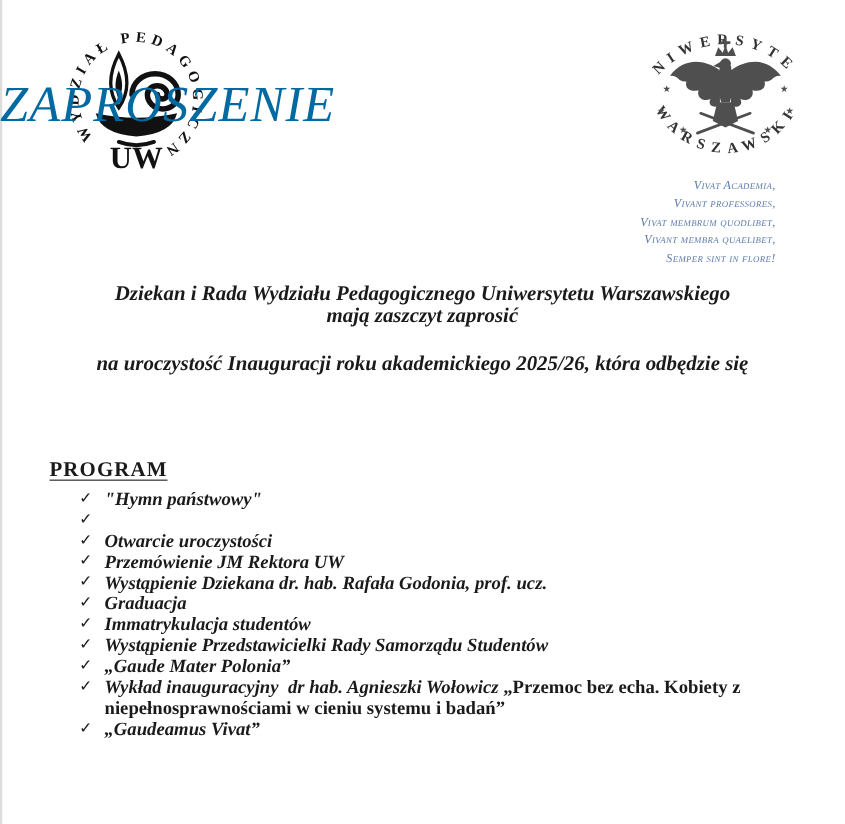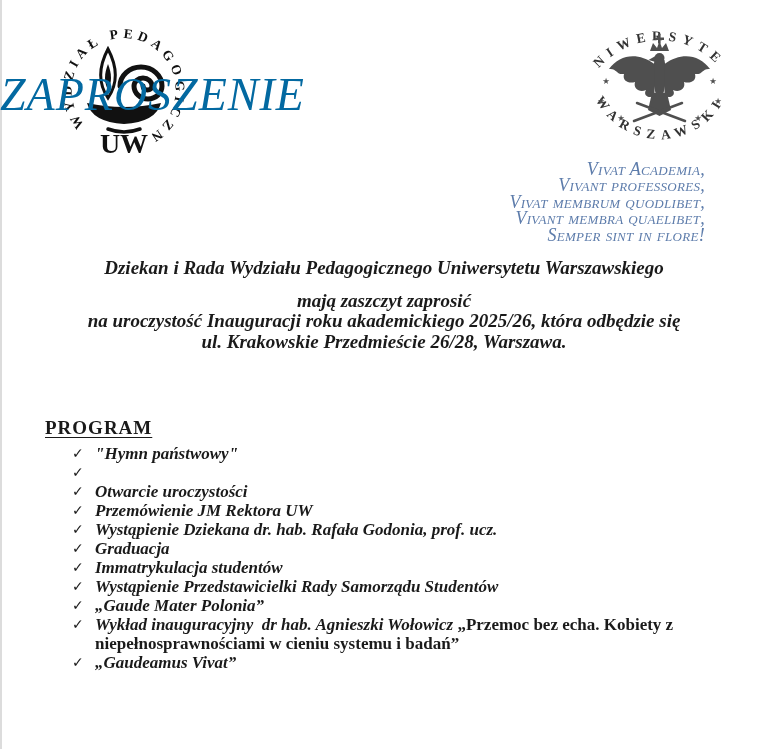--- a/index.html
+++ b/index.html
@@ -23,35 +23,35 @@
     font-style:italic; font-weight:normal;
     letter-spacing:1px;
     color:#0369a1;
   }
 
   
   .motto{
     position:absolute; right:63px; top:161px;
     text-align:right;
     font-style:italic; font-variant:small-caps;
-    font-size:18px; line-height:16.4px;
+    font-size:11px; line-height:16.4px;
     letter-spacing:0.3px;
     color:#5d7cab;
   }
 
   
   .invite{
     position:absolute; left:40px; right:40px; top:258px;
     text-align:center;
     font-weight:bold; font-style:italic;
     font-size:19px; line-height:20px;
   }
-  .invite .line1{ margin-bottom:13px; }
+  .invite .line1{ }
   .invite .line2{ }
-  .invite .para{ line-height:20.5px; }
+  .invite .para{ line-height:20.5px;margin-top:23px; }
 
   
   .program-heading{
     position:absolute; left:45px; top:417px;
     font-weight:bold; 
     font-size:19px; letter-spacing:1px;
     text-decoration:underline;
     text-underline-offset:3px;
   }
   .program-list{
@@ -143,21 +143,20 @@
   <div>Vivat membrum quodlibet,</div>
   <div>Vivant membra quaelibet,</div>
   <div>Semper sint in flore!</div>
 </div>
 
 <div class="invite">
   <p class="line1">Dziekan i Rada Wydziału Pedagogicznego Uniwersytetu Warszawskiego</p>
   <p class="line2">mają zaszczyt zaprosić</p>
   <div class="para">
     <div>na uroczystość Inauguracji roku akademickiego 2025/26, która odbędzie się</div>
-    <div>ul. Krakowskie Przedmieście 26/28, Warszawa.</div>
   </div>
 </div>
 
 <h2 class="program-heading">PROGRAM</h2>
 
 <ul class="program-list">
 
 <li>
     <span class="check">✓</span>
     <span><span class="item-text">"Hymn państwowy"</span></span>

